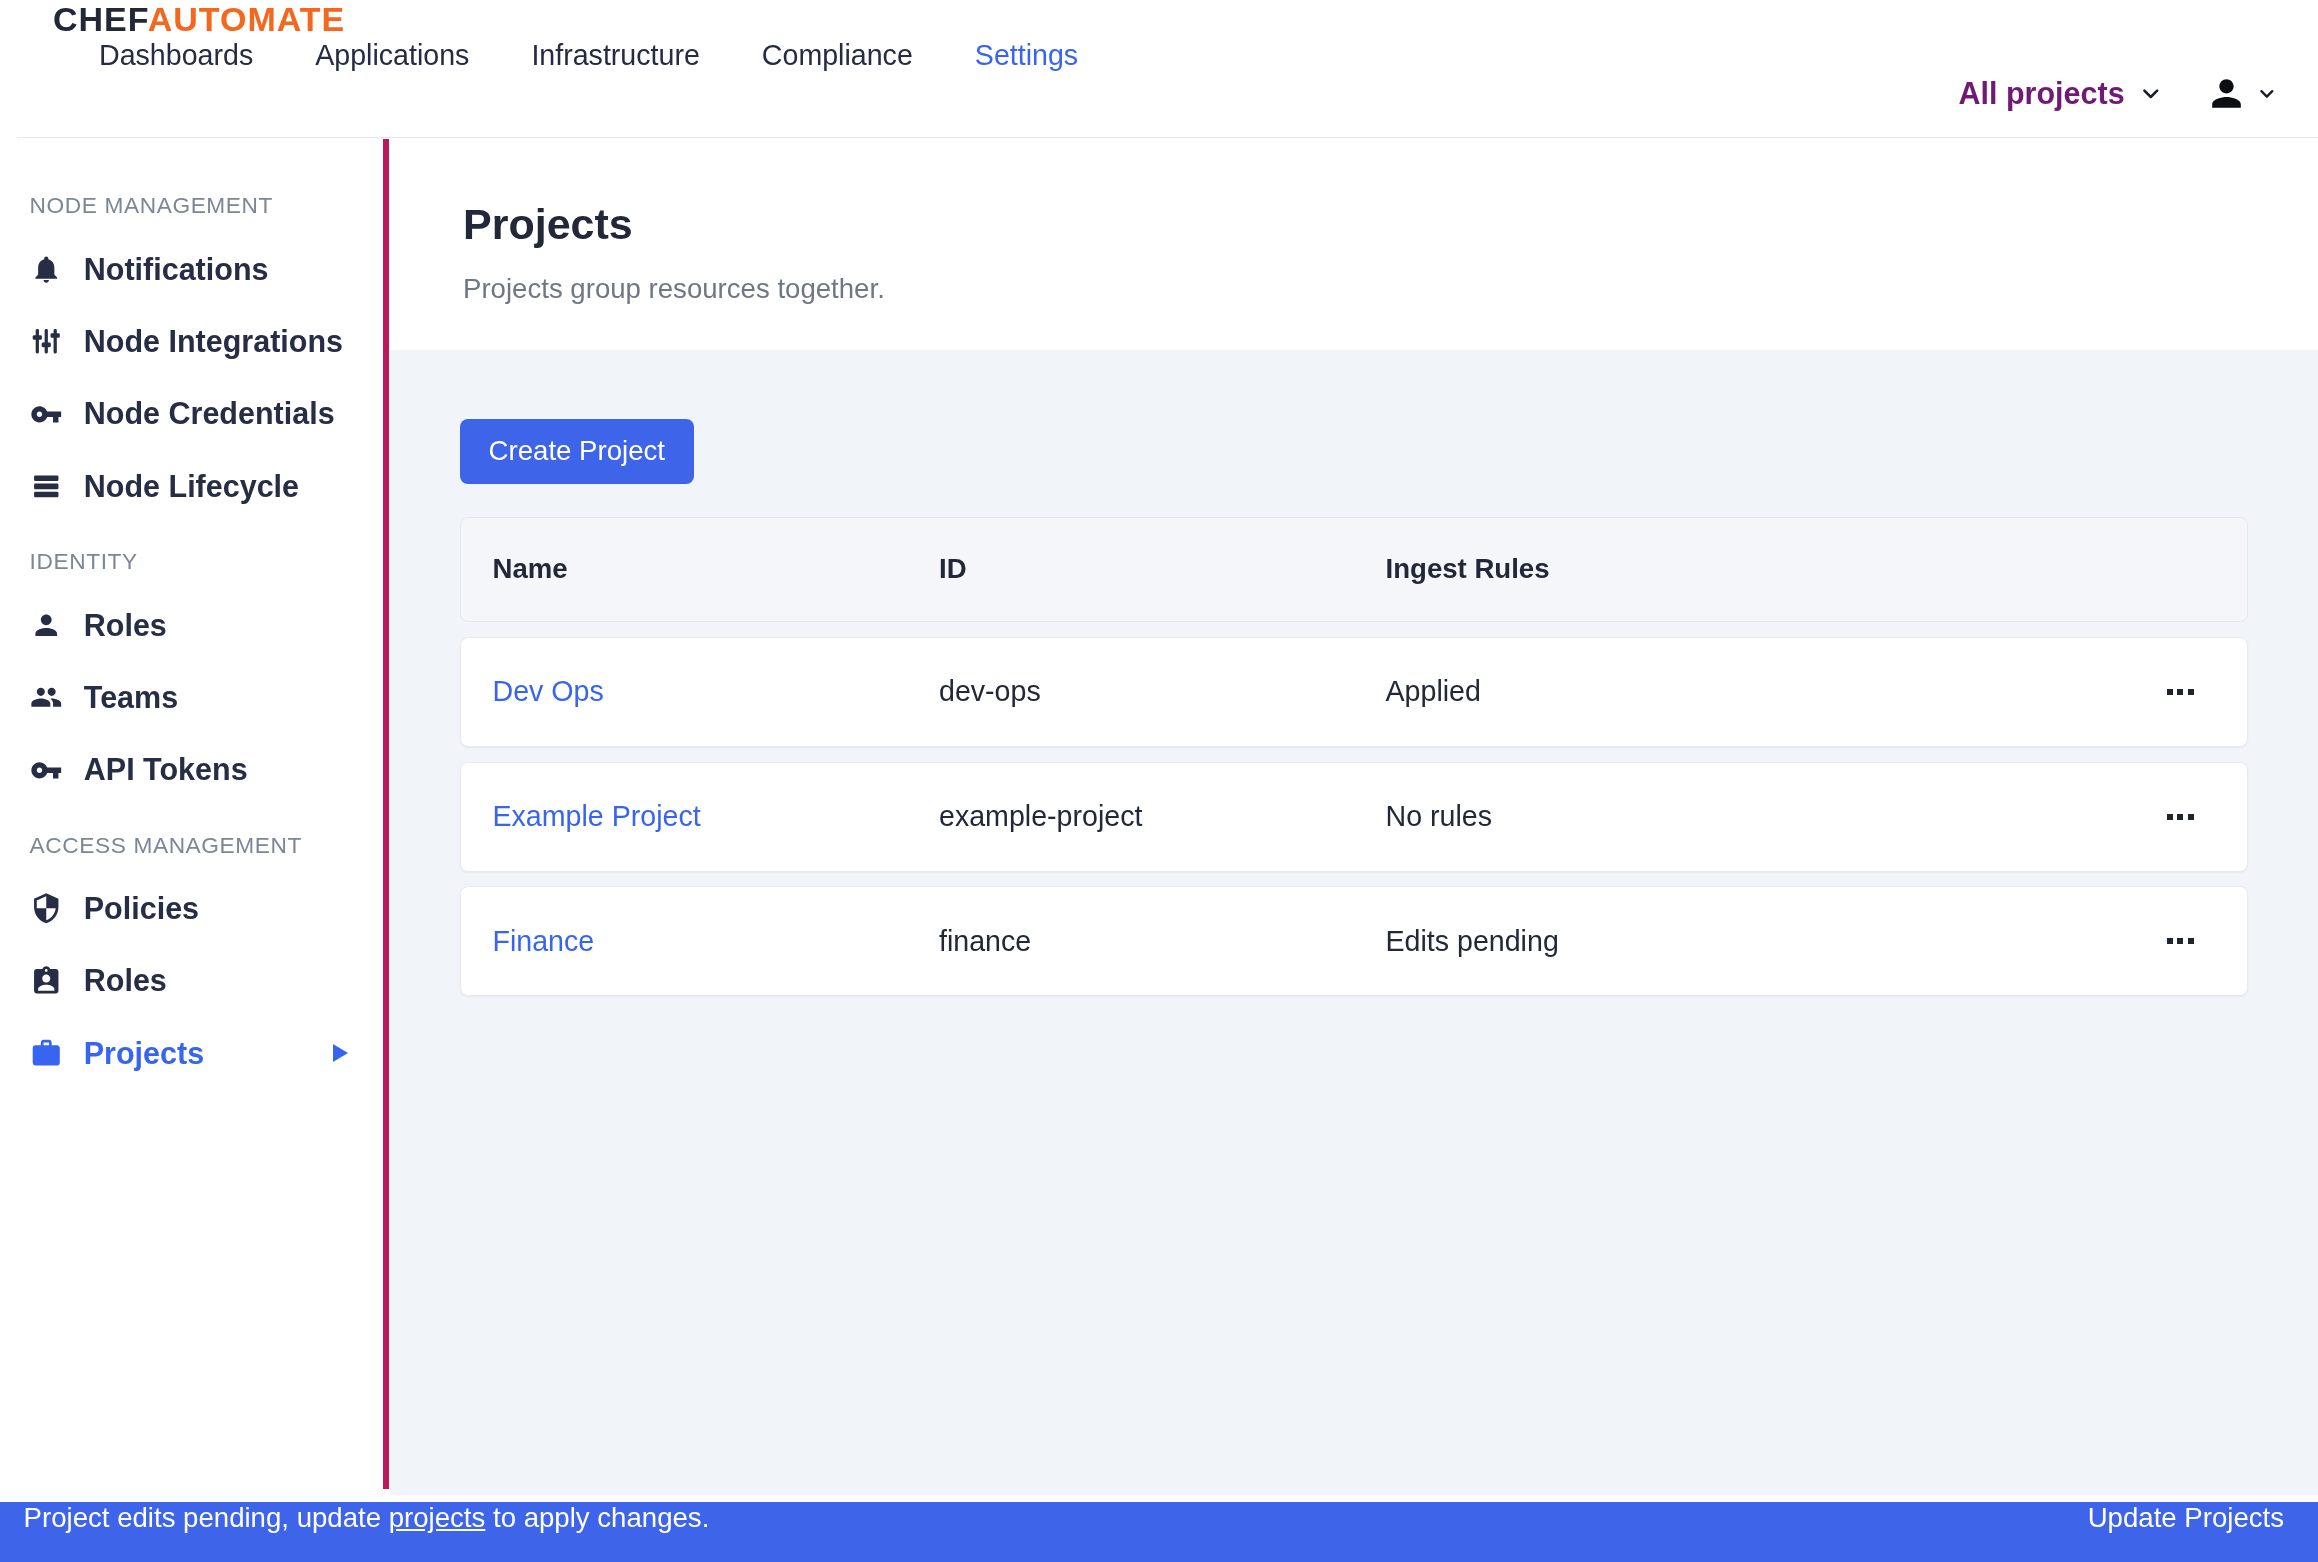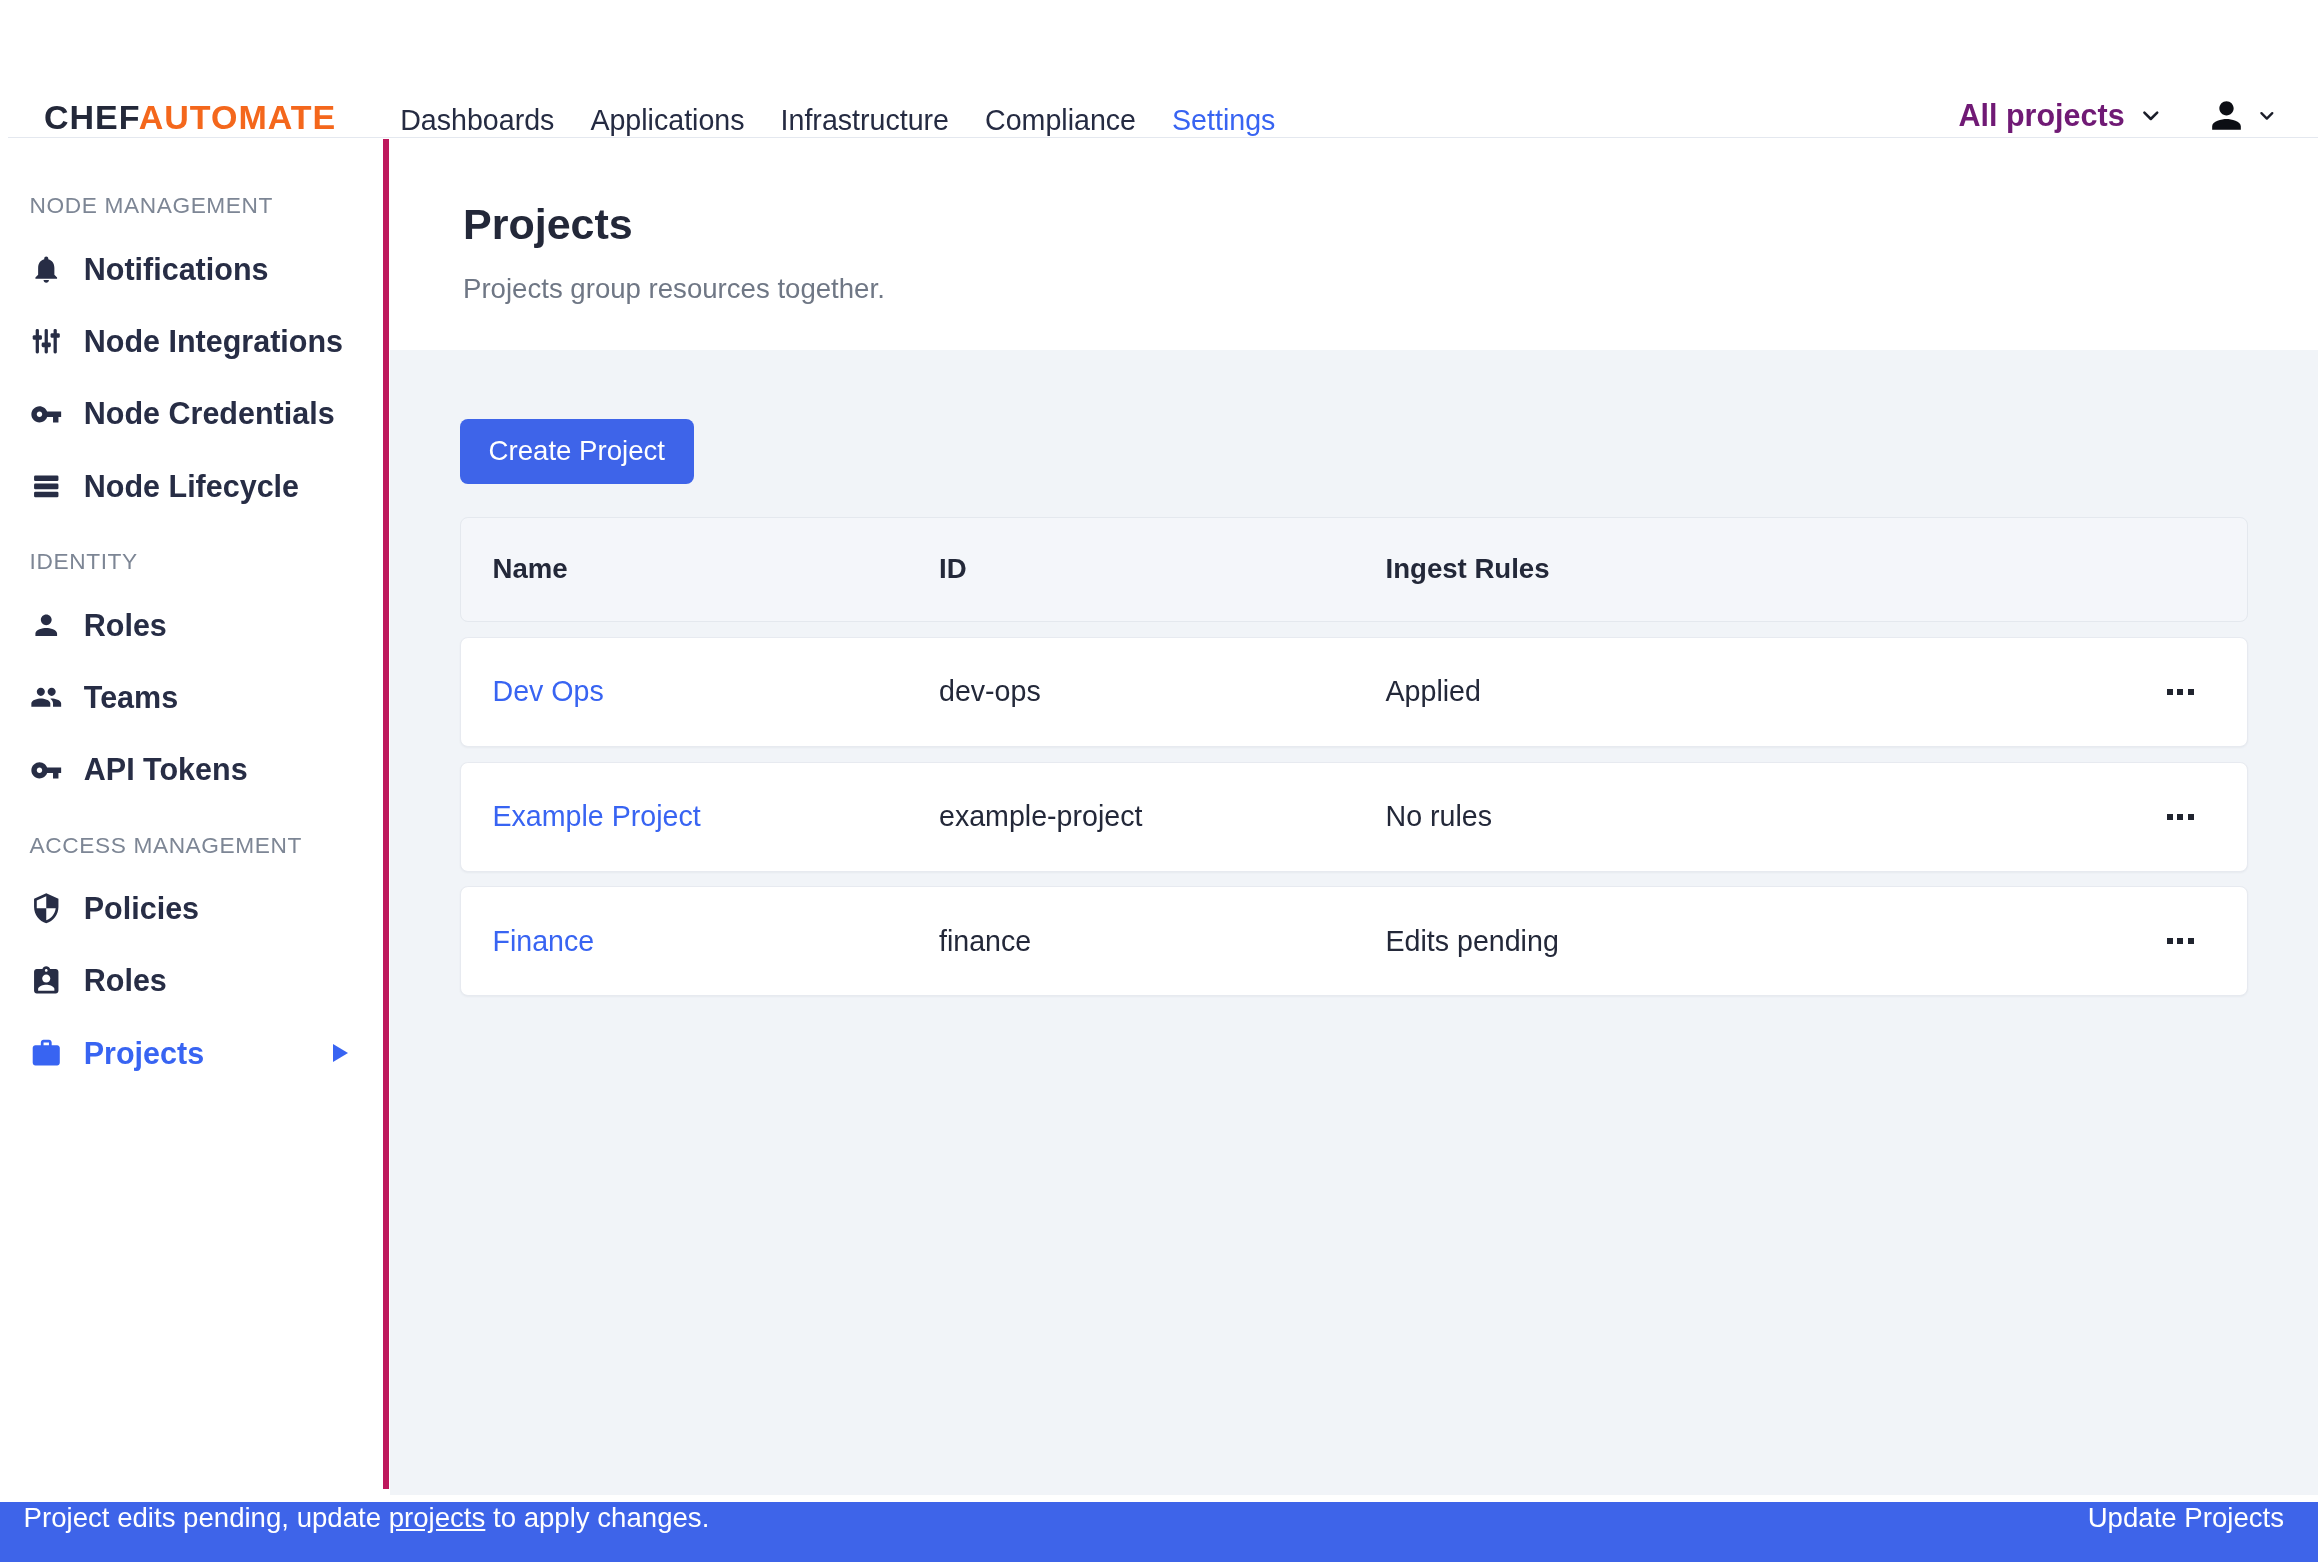--- a/index.html
+++ b/index.html
@@ -8,29 +8,30 @@
     font-family:"Liberation Sans", sans-serif;
     background:#ffffff;
     position:relative;
     overflow:hidden;
     color:#252b42;
   }
   svg { display:block; }
 
   
   .header {
-    position:absolute; top:0; left:8px; right:0; height:138px;
+    position:absolute; top:0; left:17px; right:0; height:138px;
     background:#ffffff; border-bottom:1px solid #e4e8ef;
-    display:flex; align-items:flex-end; padding:0 41px 0 36px;
+    display:flex; align-items:flex-start; padding:0 41px 0 36px;
     z-index:5;
+    flex-direction:column;
   }
   .logo { font-size:34px; font-weight:bold; letter-spacing:1px; white-space:nowrap; }
   .logo .chef { color:#232839; }
   .logo .automate { color:#f4671c; }
-  .topnav { display:flex; align-items:center; gap:36px; margin-left:64px; }
+  .topnav { display:flex; align-items:center; gap:62px; margin-left:46px; }
   .topnav a {
     font-size:28.6px; color:#252b42; text-decoration:none; cursor:pointer;
   }
   .topnav a.active { color:#3864f2; }
   .header-right { margin-left:auto; display:flex; align-items:center; gap:27.6px; }
   .project-filter { display:flex; align-items:center; gap:13.8px; cursor:pointer; }
   .project-filter .pf-label { font-size:30.5px; font-weight:bold; color:#701a75; }
   .chev { width:25.6px; height:25.6px; color:#1a1d29; }
   .avatar-wrap { display:flex; align-items:center; gap:7.9px; cursor:pointer; margin-left:13.8px; }
   .avatar-icon { width:43px; height:43px; color:#0c0e14; }

